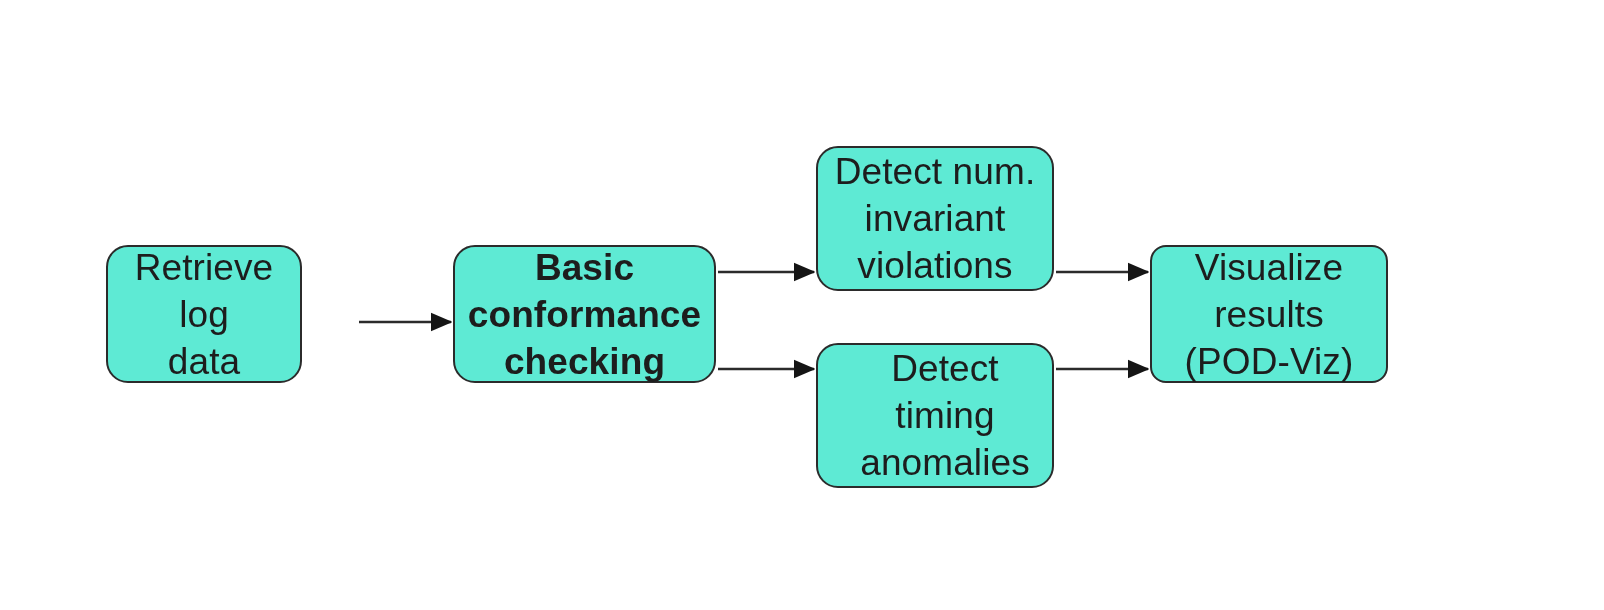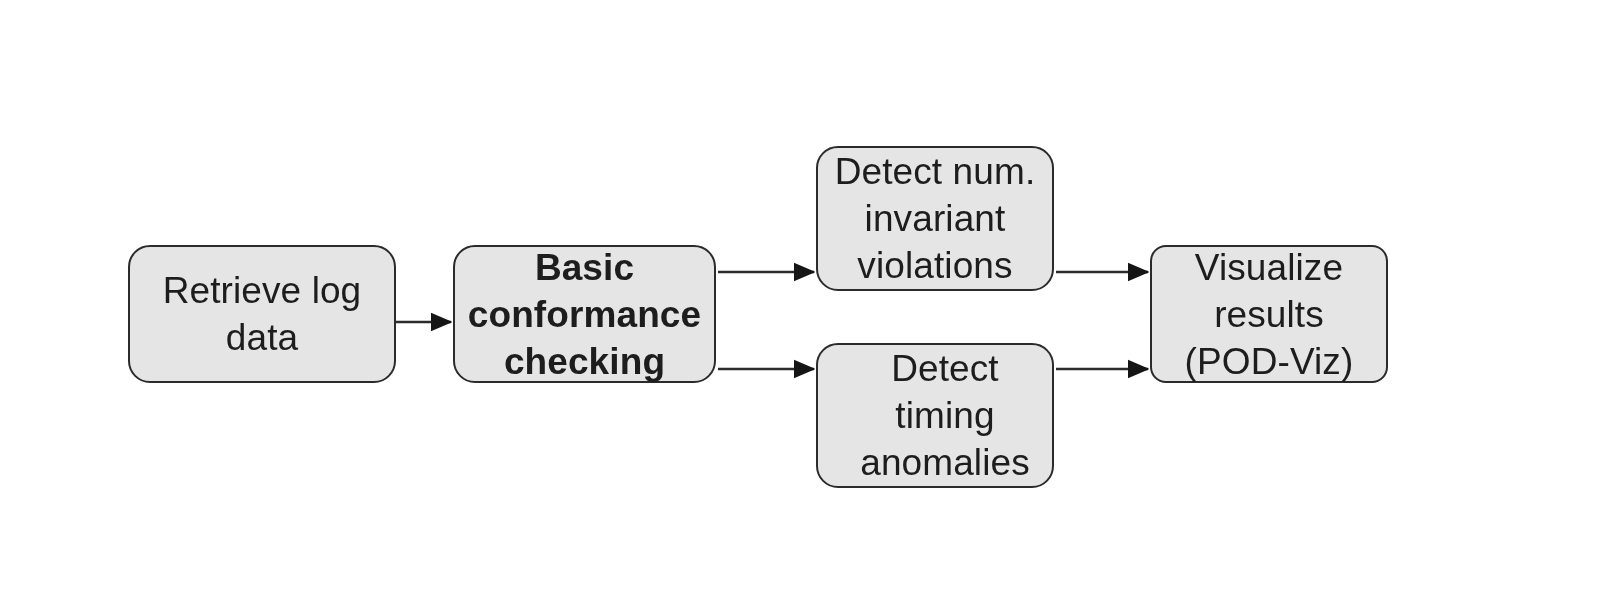--- a/index.html
+++ b/index.html
@@ -13,21 +13,21 @@
     height: 610px;
     background: #ffffff;
     overflow: hidden;
     font-family: "Liberation Sans", sans-serif;
   }
   .node {
     position: absolute;
     box-sizing: border-box;
     border: 2px solid #2b2b2b;
     border-radius: 22px;
-    background: #e5e5e5;
+    background: #5eead4;
     display: flex;
     align-items: center;
     justify-content: center;
     text-align: center;
   }
   .node-label {
     color: #1d1d1d;
     font-size: 37px;
     line-height: 47px;
     letter-spacing: 0.1px;
@@ -64,21 +64,21 @@
     </defs>
     <g id="edges">
         <line x1="359" y1="322" x2="451" y2="322" class="edge-line" marker-end="url(#arrow)"></line>
         <line x1="718" y1="272" x2="814" y2="272" class="edge-line" marker-end="url(#arrow)"></line>
         <line x1="718" y1="369" x2="814" y2="369" class="edge-line" marker-end="url(#arrow)"></line>
         <line x1="1056" y1="272" x2="1148" y2="272" class="edge-line" marker-end="url(#arrow)"></line>
         <line x1="1056" y1="369" x2="1148" y2="369" class="edge-line" marker-end="url(#arrow)"></line>
       </g>
   </svg>
 
-  <div class="node" style="left:128px; top:245px; width:268px; height:138px;justify-content:center;">
+  <div class="node" style="left:106px; top:245px; width:196px; height:138px;justify-content:center;">
     <span class="node-label">Retrieve log
 data</span>
   </div>
 
   <div class="node" style="left:453px; top:245px; width:263px; height:138px;font-weight:bold;">
     <span class="node-label">Basic
 conformance
 checking</span>
   </div>
 

